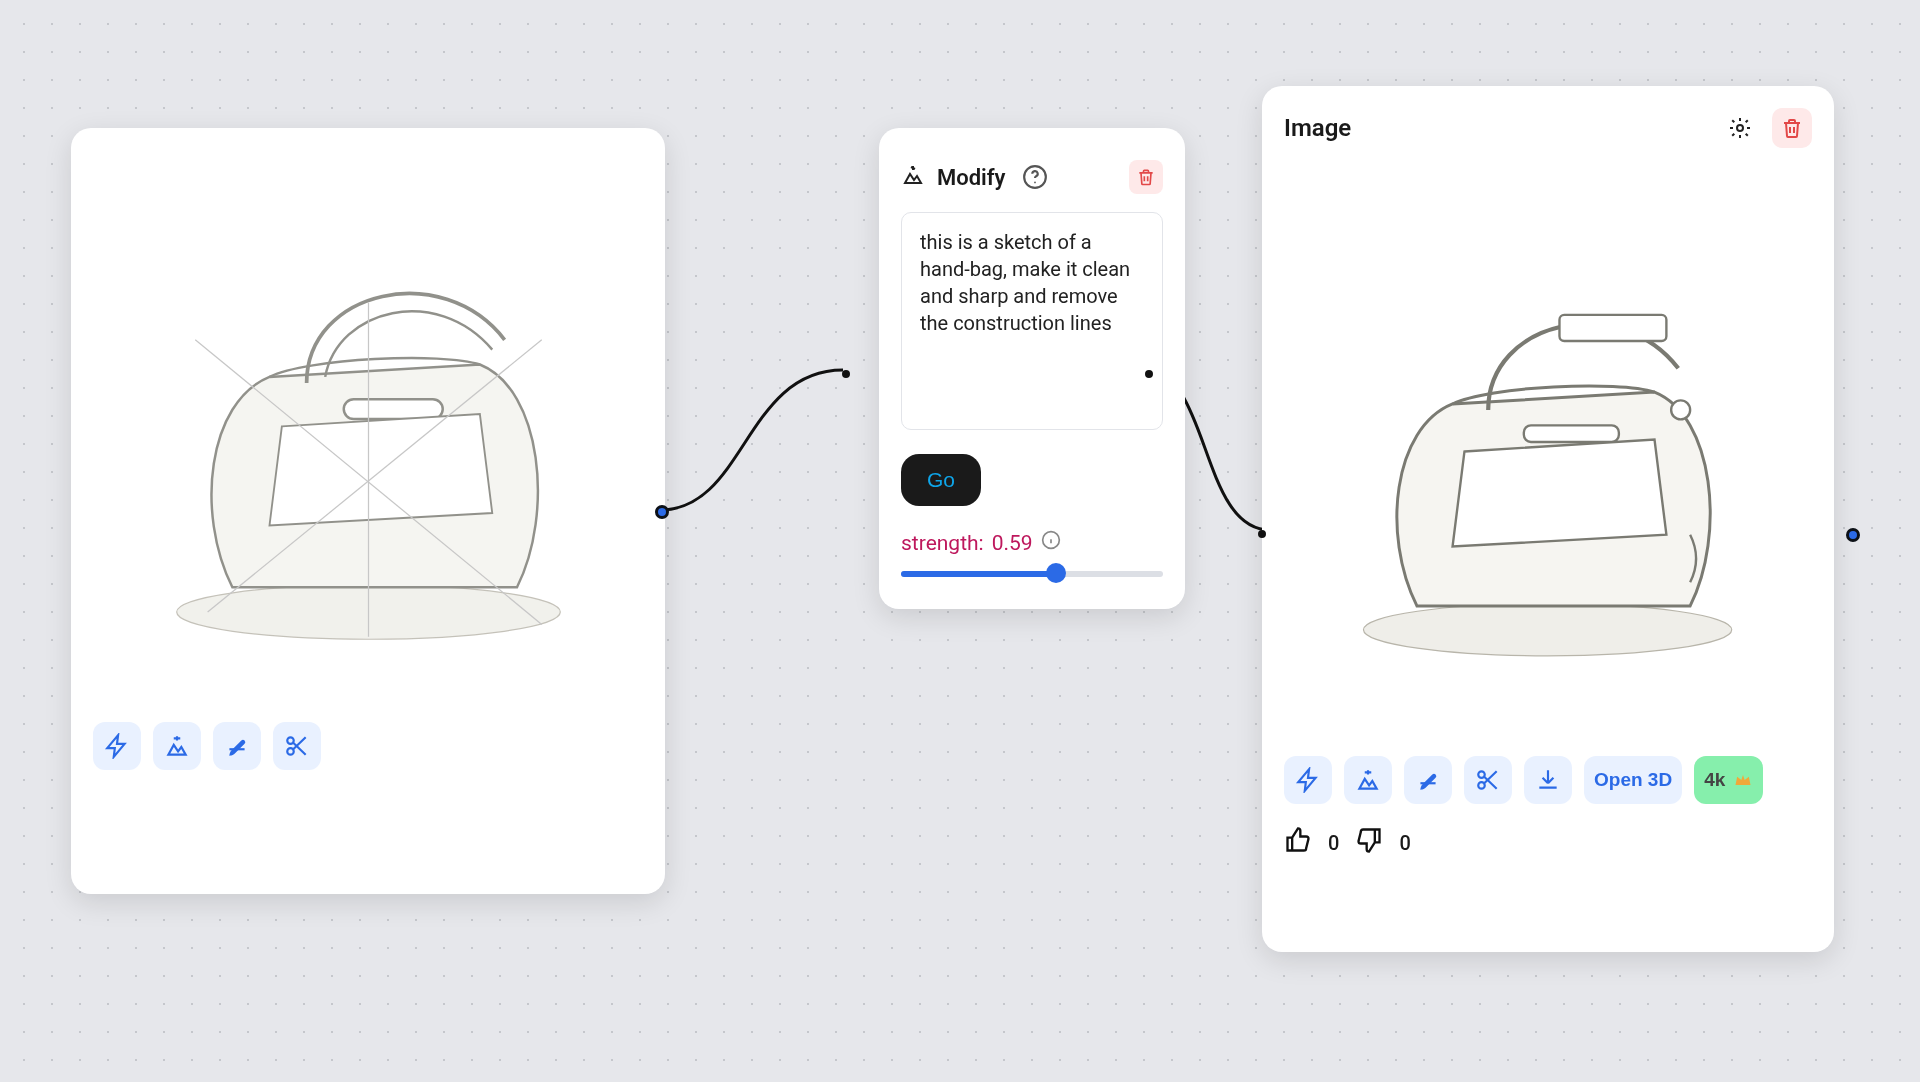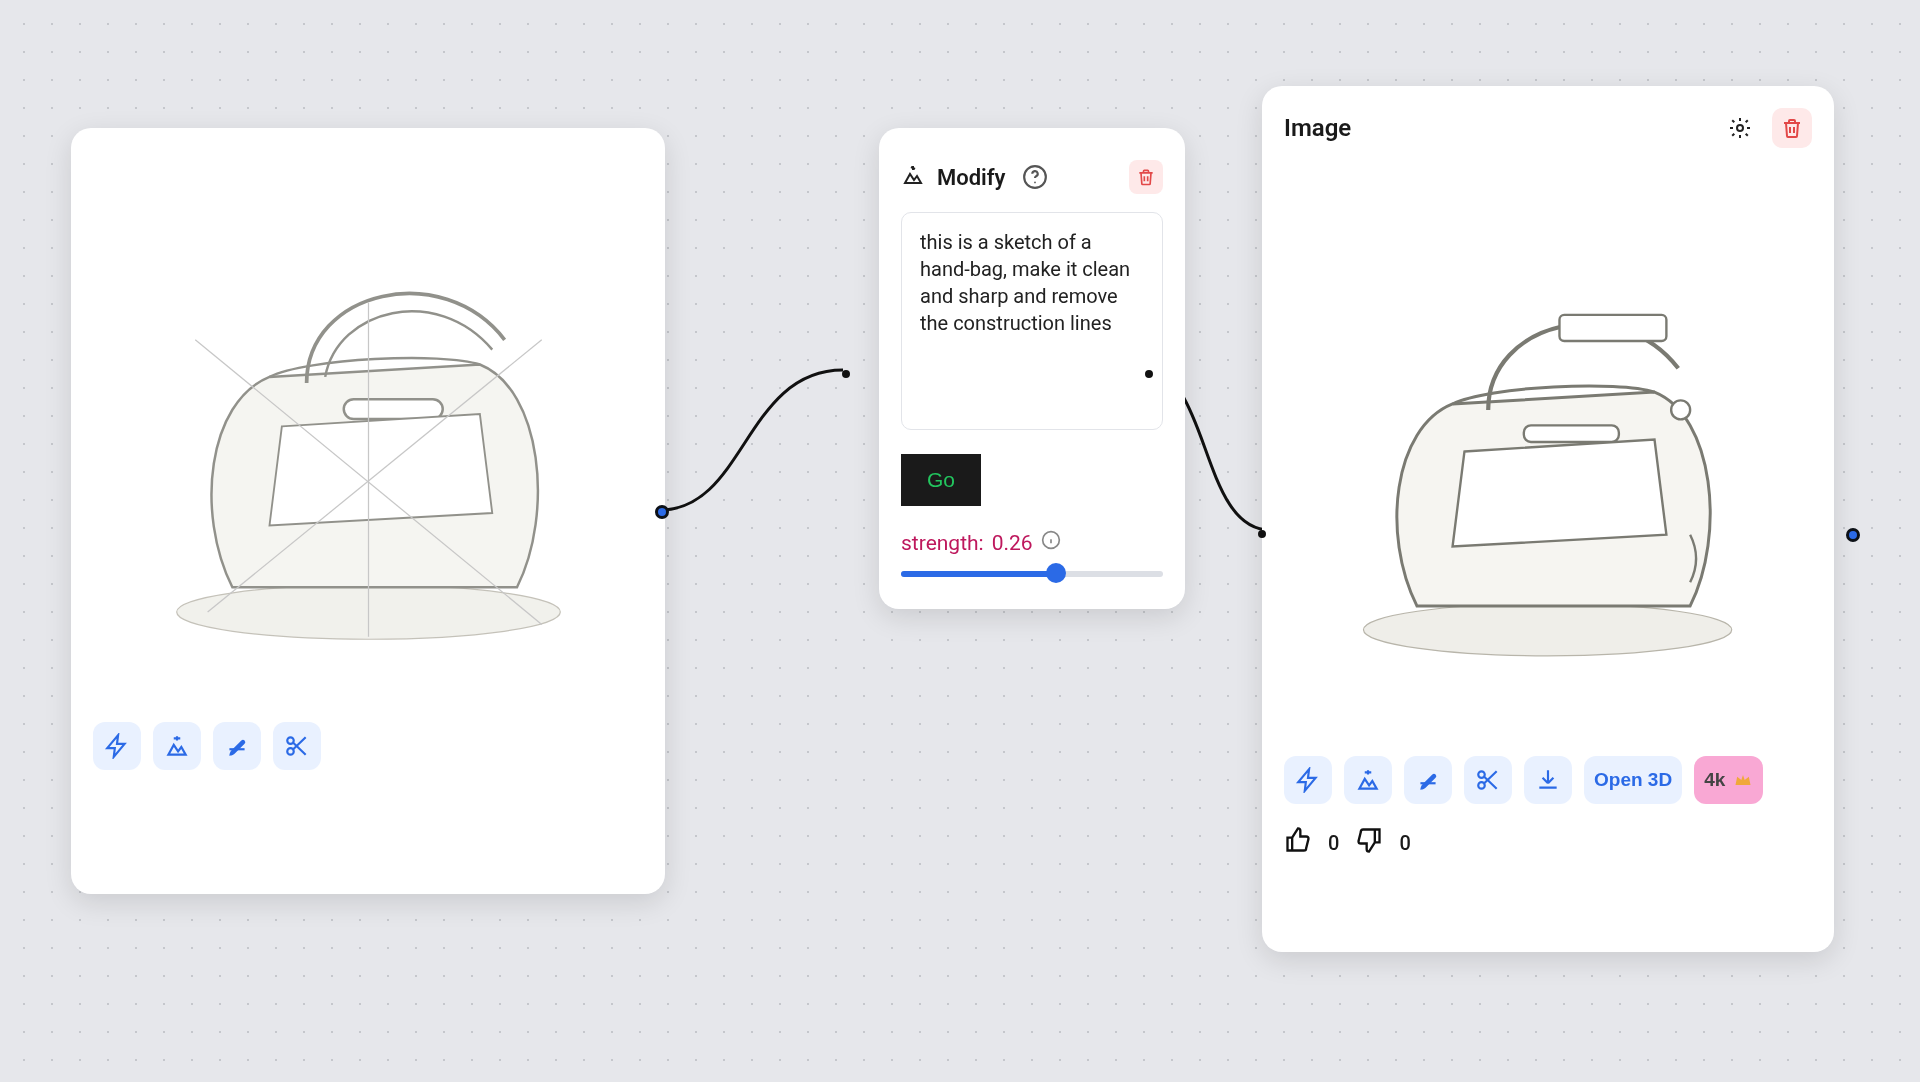--- a/index.html
+++ b/index.html
@@ -117,43 +117,43 @@
     padding: 0 10px;
     border-radius: 12px;
     background: #e9f1ff;
     color: #2b6ae6;
     font-weight: 600;
     font-size: 19px;
     display: flex; align-items: center; justify-content: center;
     border: none;
     cursor: pointer;
   }
-  .pill.neutral { background: #f9a8d4; color: #444; gap: 8px; }
+  .pill.neutral { background: #86efac; color: #444; gap: 8px; }
 
   .textarea {
     width: 100%;
     height: 218px;
     border: 1px solid #e2e4e9;
     border-radius: 10px;
     padding: 16px 18px;
     font-size: 20px;
     line-height: 1.35;
     color: #222;
     resize: none;
     font-family: inherit;
   }
 
   .go-btn {
     margin-top: 20px;
     background: #1a1a1a;
-    color: #22c55e;
+    color: #0ea5e9;
     font-size: 21px;
     font-weight: 500;
     border: none;
-    border-radius: 0;
+    border-radius: 18px;
     padding: 14px 26px;
     cursor: pointer;
   }
 
   .slider-row {
     margin-top: 24px;
     display: flex;
     align-items: center;
     gap: 8px;
     font-size: 21px;
@@ -279,21 +279,21 @@
           </svg>
       </span>
     </div>
 
     <textarea class="textarea" style="">this is a sketch of a hand-bag, make it clean and sharp and remove the construction lines</textarea>
 
     <button class="go-btn">Go</button>
 
     <div class="slider-row">
       <span>strength:</span>
-      <span>0.26</span>
+      <span>0.59</span>
       <span>
         <svg width="20" height="20" viewBox="0 0 24 24" fill="none" stroke="#888" stroke-width="2">
             <circle cx="12" cy="12" r="10"></circle>
             <path d="M12 16v-5M12 8h.01"></path>
           </svg>
       </span>
     </div>
     <div class="slider-wrap">
       <div class="slider-track"></div>
       <div class="slider-fill"></div>

